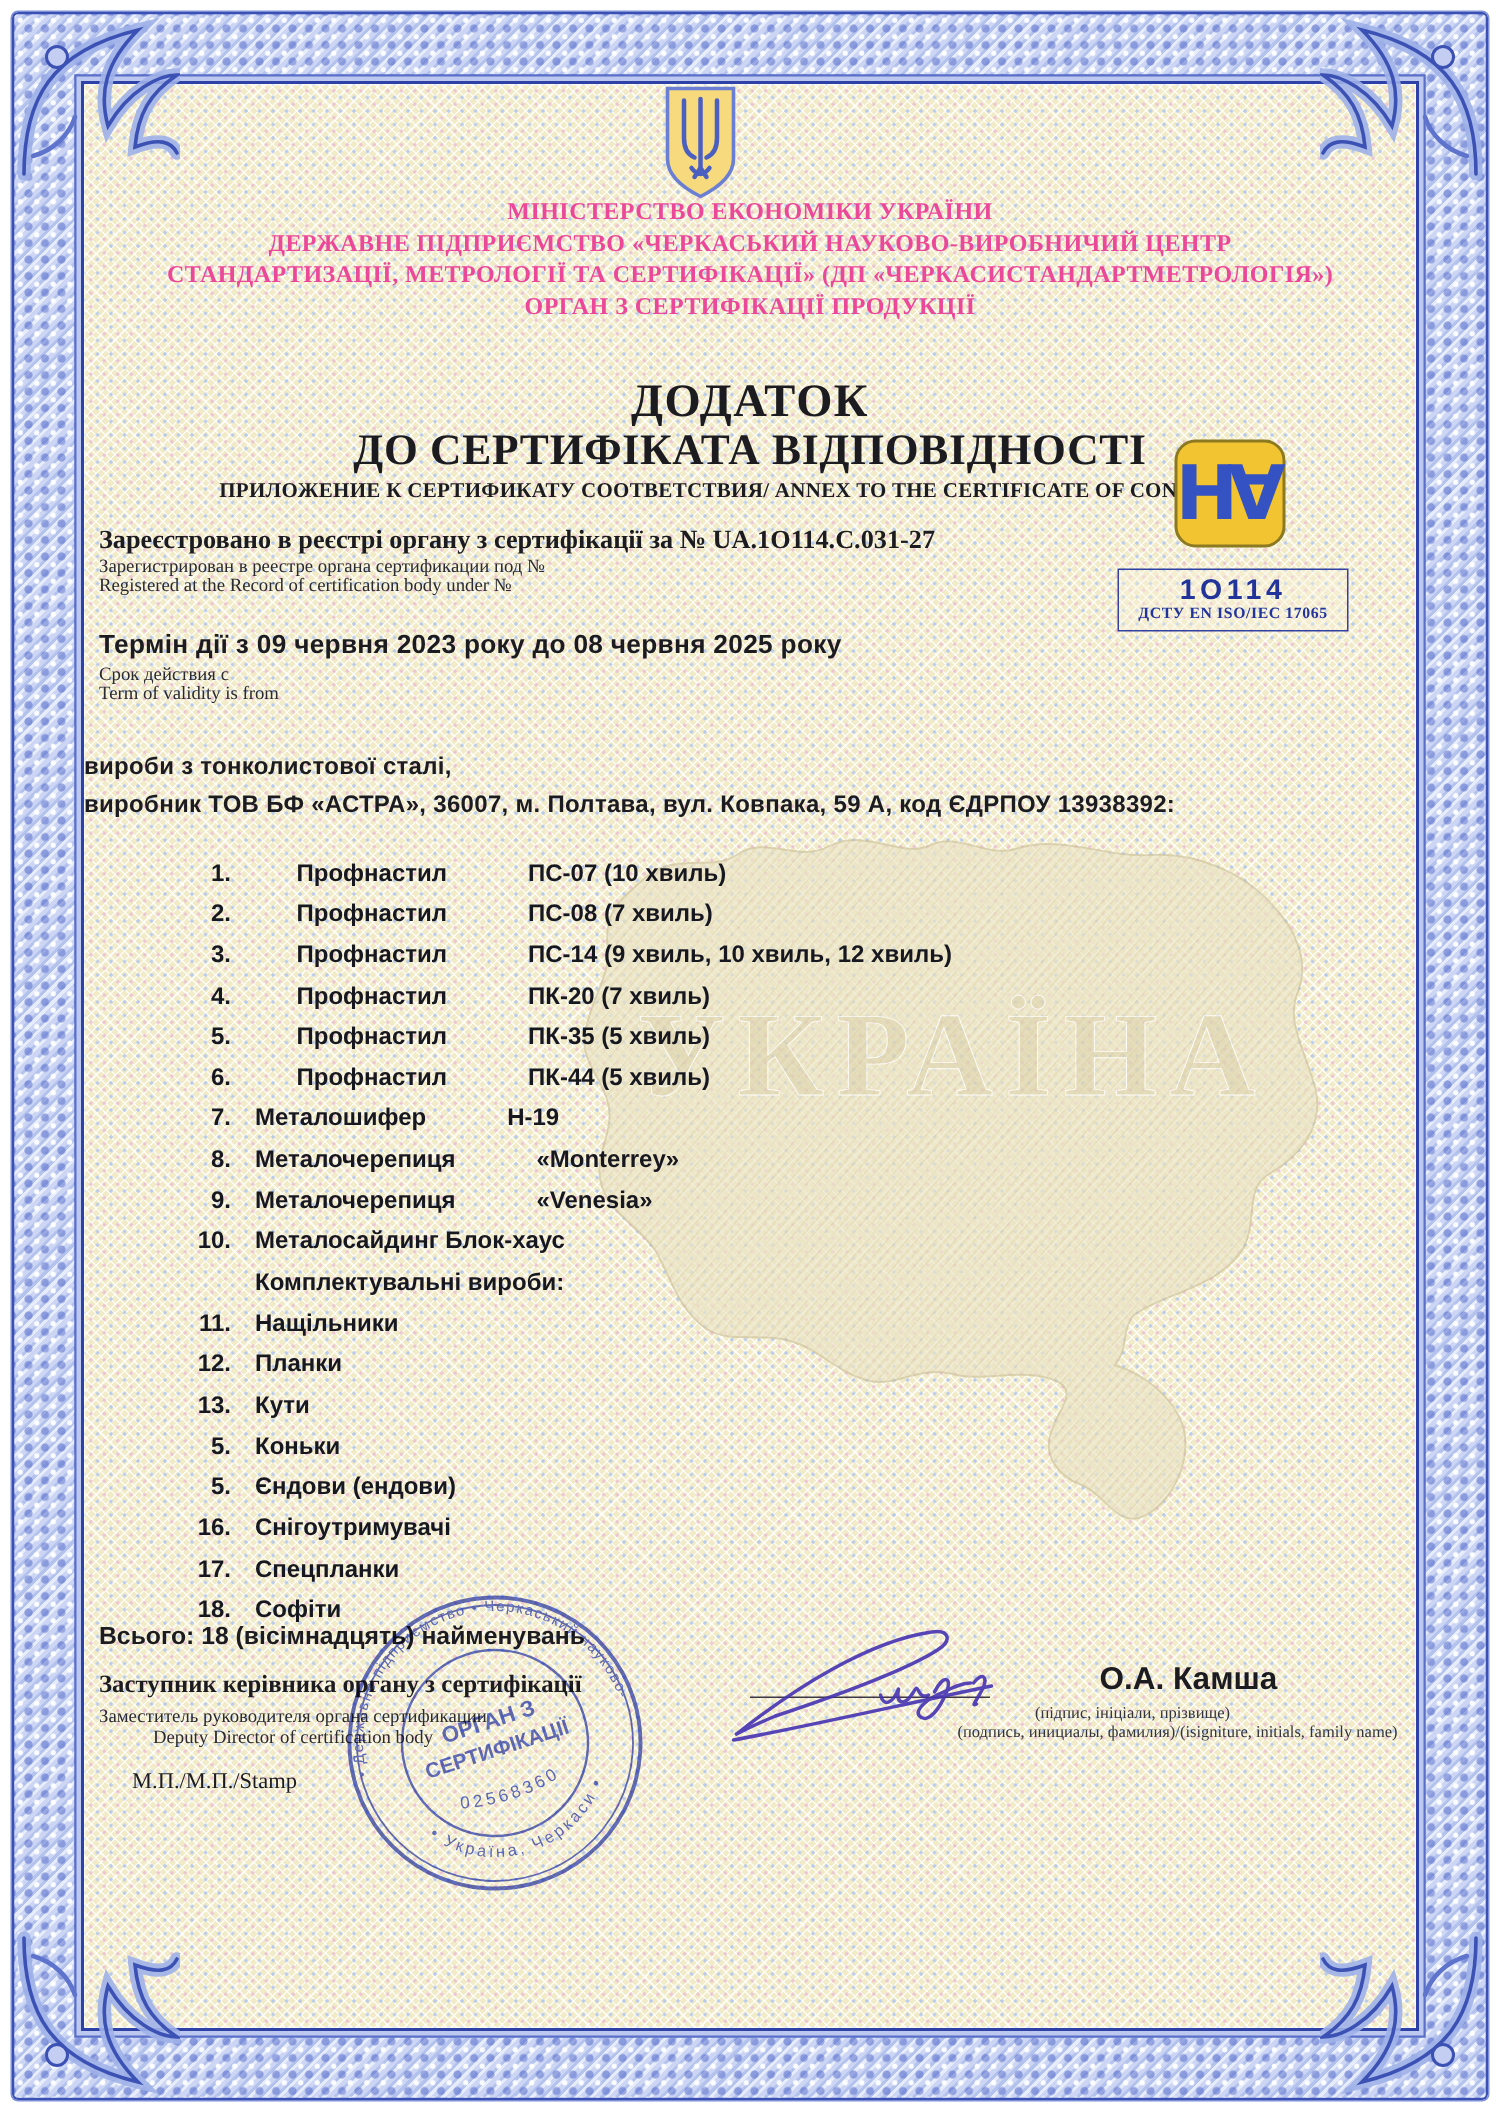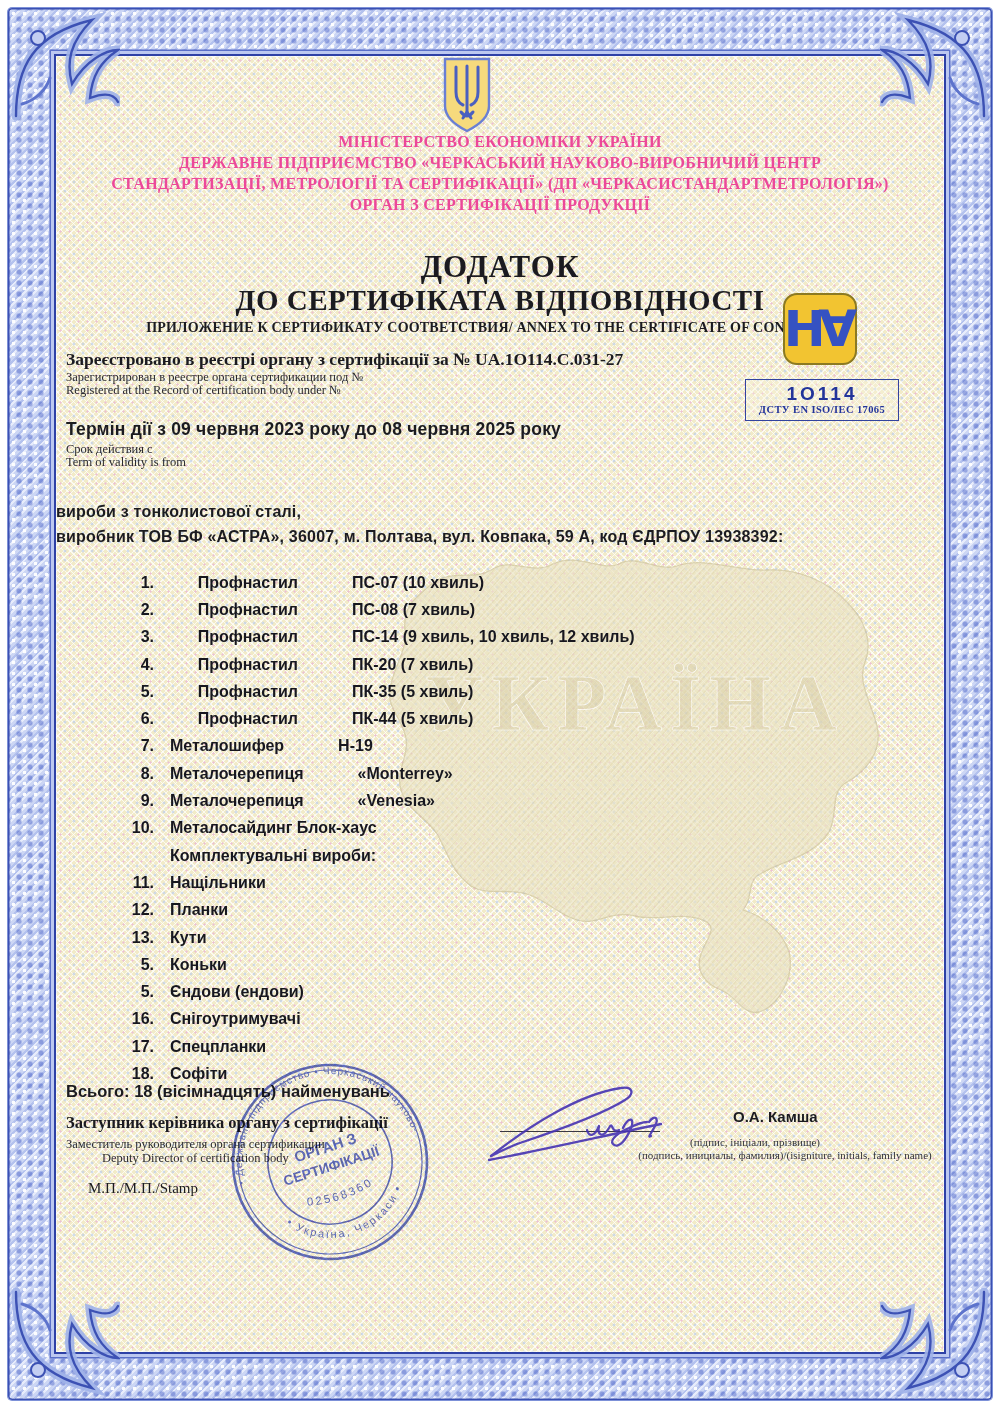--- a/index.html
+++ b/index.html
@@ -53,21 +53,21 @@
   .li-name{flex:none;}
   .li-row:nth-child(-n+6) .li-name{min-width:128px;text-align:right;}
   .li-spec{margin-left:10px;padding-left:44px;}
   .total{left:66px;top:1082px;font-size:16.5px;}
   
   .pos-uk{left:66px;top:1113px;font-size:16.5px;}
   .pos-ru{left:66px;top:1138px;}
   .pos-en{left:66px;top:1152px;padding-left:36px;}
   .mp{left:88px;top:1180px;font-size:15px;}
   .sig-line{position:absolute;left:500px;top:1131px;width:160px;height:0;border-top:1.6px solid #3a3a44;z-index:3;}
-  .signer{left:733px;top:1108px;font-size:15px;}
+  .signer{left:733px;top:1108px;font-size:21px;}
   .cap1{left:655px;top:1136px;width:200px;text-align:center;font-size:11px;line-height:12px;color:#33333c;}
   .cap2{left:625px;top:1149px;width:320px;text-align:center;font-size:11px;line-height:12px;color:#33333c;}
   
   .naau{
     position:absolute;left:783px;top:293px;width:74px;height:72px;z-index:4;
     background:#f2c431;border:2px solid #8c7a22;border-radius:14px;
     display:flex;align-items:center;justify-content:center;
     font-family:"DejaVu Sans",sans-serif;font-weight:bold;font-size:50px;color:#3552c2;
     letter-spacing:-7px;padding-right:6px;box-sizing:border-box;
   }

